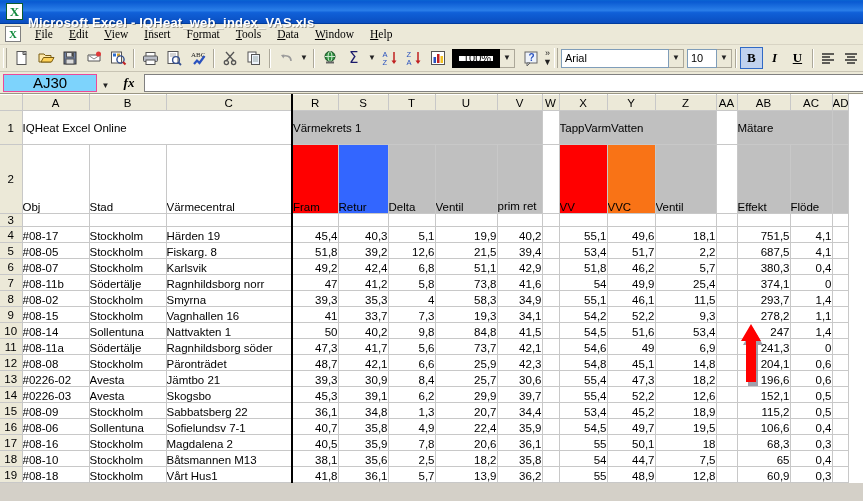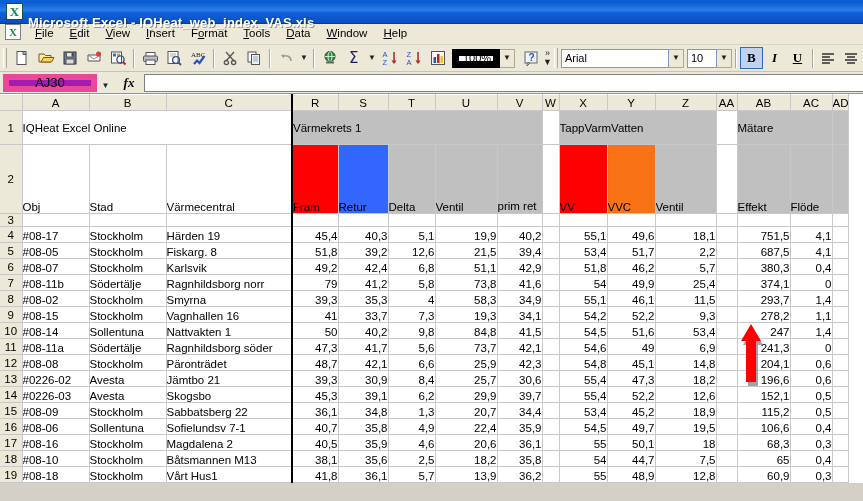--- a/index.html
+++ b/index.html
@@ -36,23 +36,24 @@
   .title-text {
     color: #ffffff; font-size: 13px; font-weight: bold;
     letter-spacing: .2px; white-space: nowrap;
     text-shadow: 1px 1px 0 rgba(0,0,0,.35);
     margin-top: 21px;
   }
 
   
   .menubar {
     height: 21px; background: #ece9d8;
-    display: flex; 
+    display: flex; align-items: center;
     border-bottom: 1px solid #d8d4c4;
     padding-left: 2px;
+    font-family: Liberation Serif, serif;
   }
   .menu-docicon {
     width: 16px; height: 16px; margin: 0 6px 0 3px;
     border: 1px solid #808080; background: #ffffff;
     position: relative; flex:none;
     display:flex; align-items:center; justify-content:center;
   }
   .menu-docicon:before{
     content:"X"; font-family:"Liberation Serif",serif; font-weight:bold;
     font-size:11px; color:#128a3e; line-height:1;
@@ -115,22 +116,22 @@
   .dbl-chev { font-size: 9px; color:#222; line-height:9px; text-align:center; }
 
   
   .formulabar {
     height: 22px; background: #ece9d8;
     display:flex; align-items:center;
     border-bottom: 1px solid #9a9684;
   }
   .namebox {
     width: 94px; height: 18px; margin-left: 3px;
-    background:#a21caf; border:6px solid #ec4899;
-    font-size: 13px; display:flex; align-items:center;
+    background:#7dd3fc; border:1px solid #ec4899;
+    font-size: 15px; display:flex; align-items:center;
     justify-content:center; flex:none;
   }
   .namebox-arrow { width: 17px; text-align:center; flex:none; }
   .fx-label {
     width: 30px; text-align:center; flex:none;
     font-family: "Liberation Serif", serif;
     font-style: italic; font-weight: bold; font-size: 13px;
   }
   .formula-input {
     flex: 1; height: 18px; background:#ffffff;
@@ -572,21 +573,21 @@
             <td class="cell cell"></td>
             <td class="cell num">380,3</td>
             <td class="cell num">0,4</td>
             <td class="cell cell"></td>
           </tr>
           <tr style="height: 16px;">
             <td class="rowhdr">7</td>
             <td class="cell txt">#08-11b</td>
             <td class="cell txt">Södertälje</td>
             <td class="cell txt thickright">Ragnhildsborg norr</td>
-            <td class="cell num">79</td>
+            <td class="cell num">47</td>
             <td class="cell num">41,2</td>
             <td class="cell num">5,8</td>
             <td class="cell num">73,8</td>
             <td class="cell num">41,6</td>
             <td class="cell cell"></td>
             <td class="cell num">54</td>
             <td class="cell num">49,9</td>
             <td class="cell num">25,4</td>
             <td class="cell cell"></td>
             <td class="cell num">374,1</td>
@@ -764,21 +765,21 @@
             <td class="cell num">0,4</td>
             <td class="cell cell"></td>
           </tr>
           <tr style="height: 16px;">
             <td class="rowhdr">17</td>
             <td class="cell txt">#08-16</td>
             <td class="cell txt">Stockholm</td>
             <td class="cell txt thickright">Magdalena 2</td>
             <td class="cell num">40,5</td>
             <td class="cell num">35,9</td>
-            <td class="cell num">4,6</td>
+            <td class="cell num">7,8</td>
             <td class="cell num">20,6</td>
             <td class="cell num">36,1</td>
             <td class="cell cell"></td>
             <td class="cell num">55</td>
             <td class="cell num">50,1</td>
             <td class="cell num">18</td>
             <td class="cell cell"></td>
             <td class="cell num">68,3</td>
             <td class="cell num">0,3</td>
             <td class="cell cell"></td>

